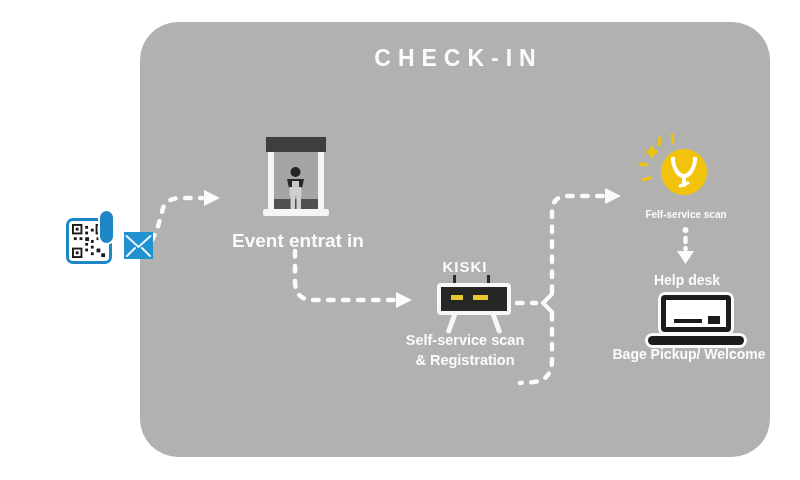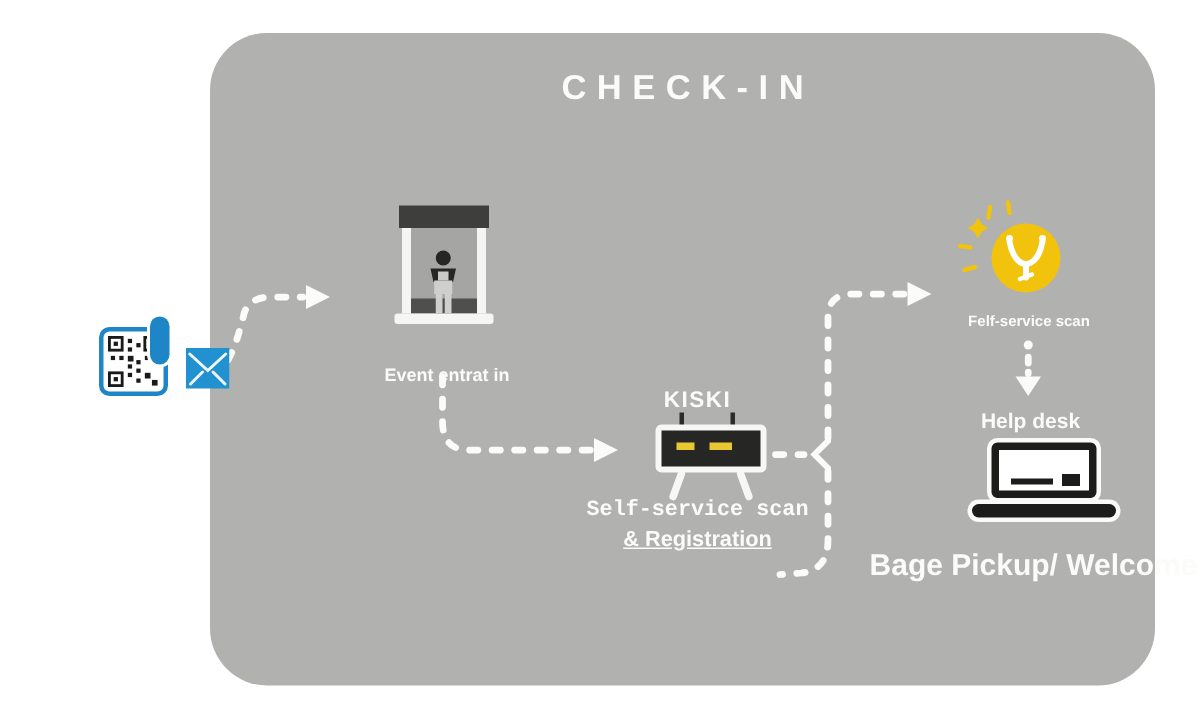--- a/index.html
+++ b/index.html
@@ -150,38 +150,38 @@
     <svg width="66" height="81" viewBox="0 0 66 81" style="position:absolute;left:0;top:0;">
       <circle cx="32.5" cy="37" r="5" fill="#262624"></circle>
       <path d="M24,44 L41,44 L39,53 L26,53 Z" fill="#262624"></path>
       <rect x="29" y="46" width="7" height="6" fill="#c9c9c7"></rect>
       <rect x="26.5" y="52" width="12" height="9" fill="#cfcfcd"></rect>
       <rect x="27.5" y="60" width="4.5" height="14" fill="#cfcfcd"></rect>
       <rect x="33.5" y="60" width="4.5" height="14" fill="#cfcfcd"></rect>
     </svg>
   </div>
 
-  <div class="lbl" style="left:298px;top:243px;font-size:12px;">Event entrat in</div>
+  <div class="lbl" style="left:298px;top:230px;font-size:19px;">Event entrat in</div>
 
   <div class="icon" style="left:435px;top:275px;width:80px;height:60px;">
     <div class="kio-ant" style="left:18px;"></div>
     <div class="kio-ant" style="left:52px;"></div>
     <div class="kio-board">
       <div class="kio-dash" style="left:10px;width:12px;"></div>
       <div class="kio-dash" style="left:32px;width:15px;"></div>
     </div>
     <div class="kio-leg" style="left:14px;transform:rotate(20deg);"></div>
     <div class="kio-leg" style="left:59px;transform:rotate(-20deg);"></div>
   </div>
 
   <div class="lbl" style="left:465px;top:258px;font-size:15px;letter-spacing:1px;text-align:center;">KISKI</div>
 
   <div class="lbl" style="left:465px;top:331px;font-size:14.5px;line-height:19.5px;text-align:center;">
-    <span style="display:block;font-family:Liberation Mono, monospace;">Self-service scan</span>
-    <span style="display:block;text-decoration:underline;">&amp; Registration</span>
+    <span style="display:block;">Self-service scan</span>
+    <span style="display:block;">&amp; Registration</span>
   </div>
 
   <div class="bulb">
     <svg width="46" height="46" viewBox="0 0 46 46">
       <g stroke="#ffffff" fill="none" stroke-linecap="round">
         <path d="M12,12 C14,23 19,27 23,27 C27,27 32,23 34,12" stroke-width="4"></path>
         <path d="M23,27 L23,36" stroke-width="4"></path>
         <path d="M19,37 L27,34" stroke-width="3"></path>
       </g>
       <circle cx="12" cy="10" r="2.3" fill="#ffffff"></circle>
@@ -194,15 +194,15 @@
   <div class="lbl" style="left:687px;top:272px;font-size:14px;">Help desk</div>
 
   <div class="icon" style="left:648px;top:294px;width:96px;height:54px;">
     <div class="lap-screen">
       <div class="lap-line"></div>
       <div class="lap-sq"></div>
     </div>
     <div class="lap-base"></div>
   </div>
 
-  <div class="lbl" style="left:689px;top:366px;font-size:20px;">Bage Pickup/ Welcome</div>
+  <div class="lbl" style="left:689px;top:346px;font-size:14px;">Bage Pickup/ Welcome</div>
 
 </div>
 
 </body></html>

